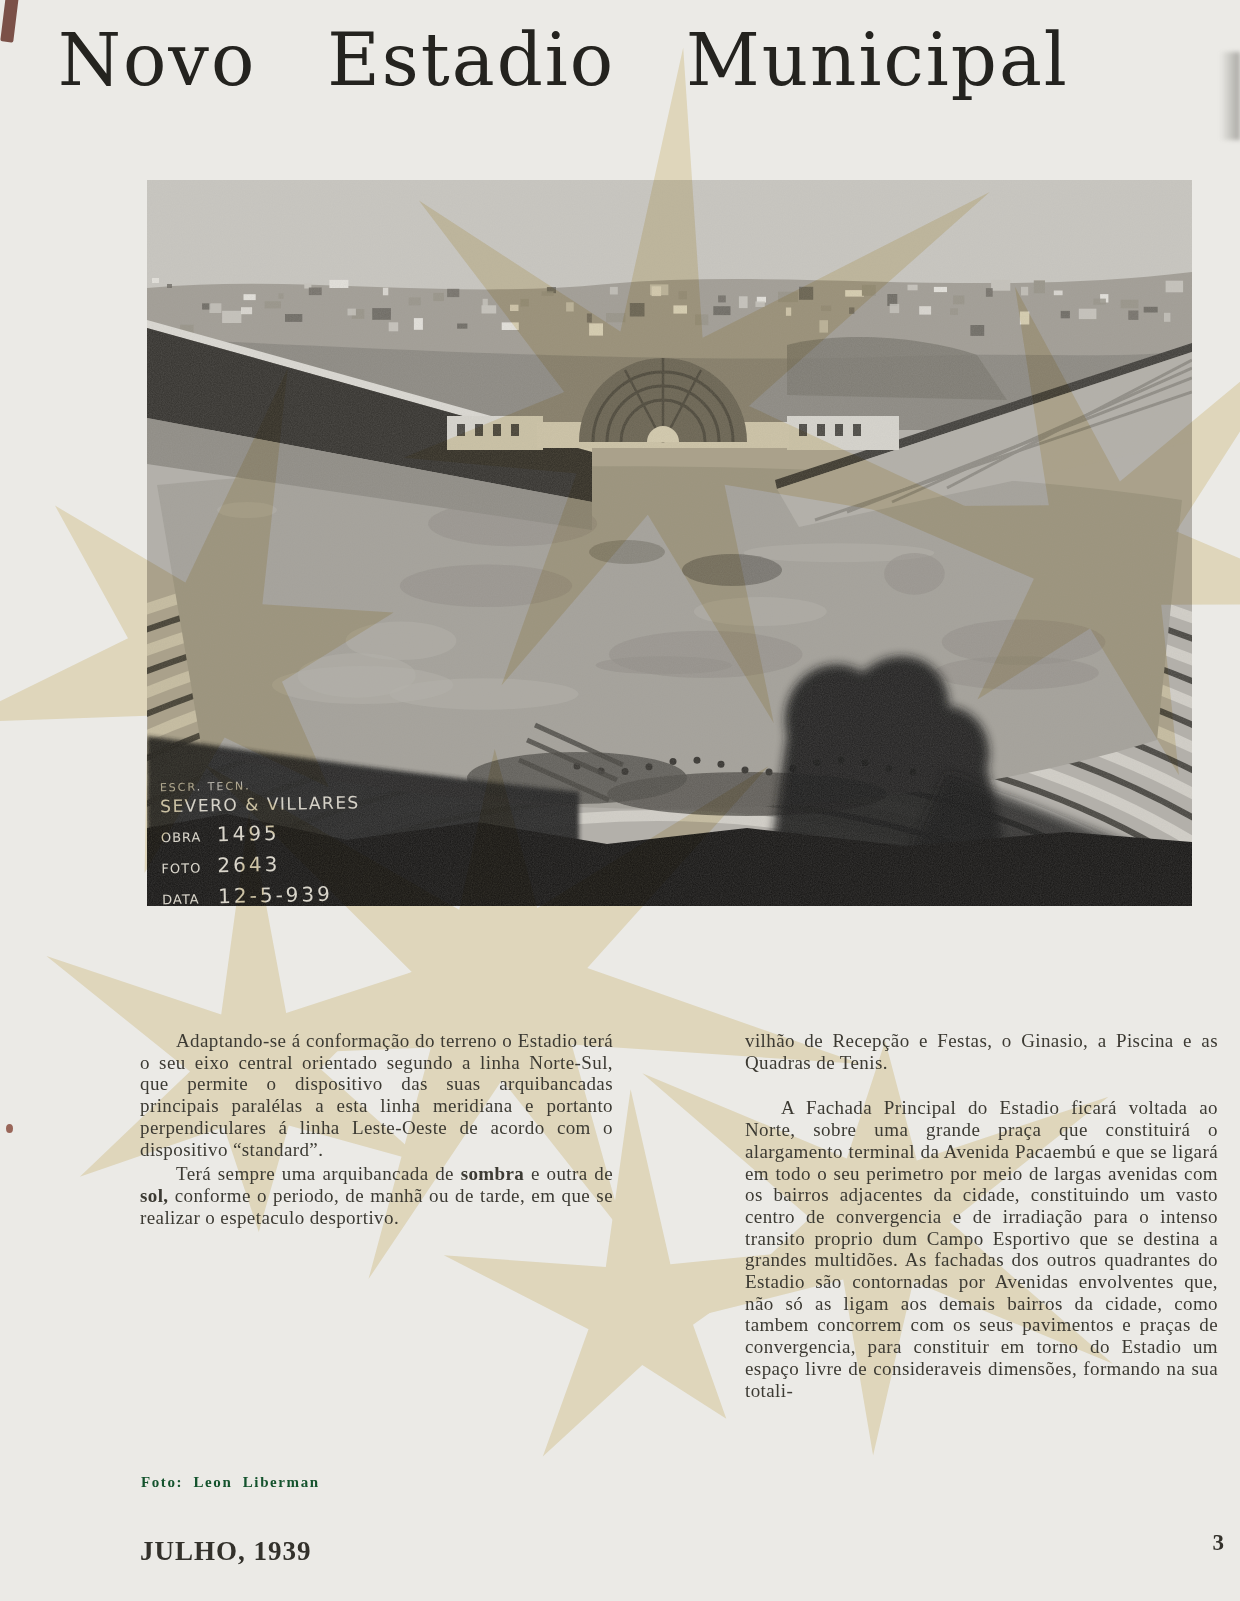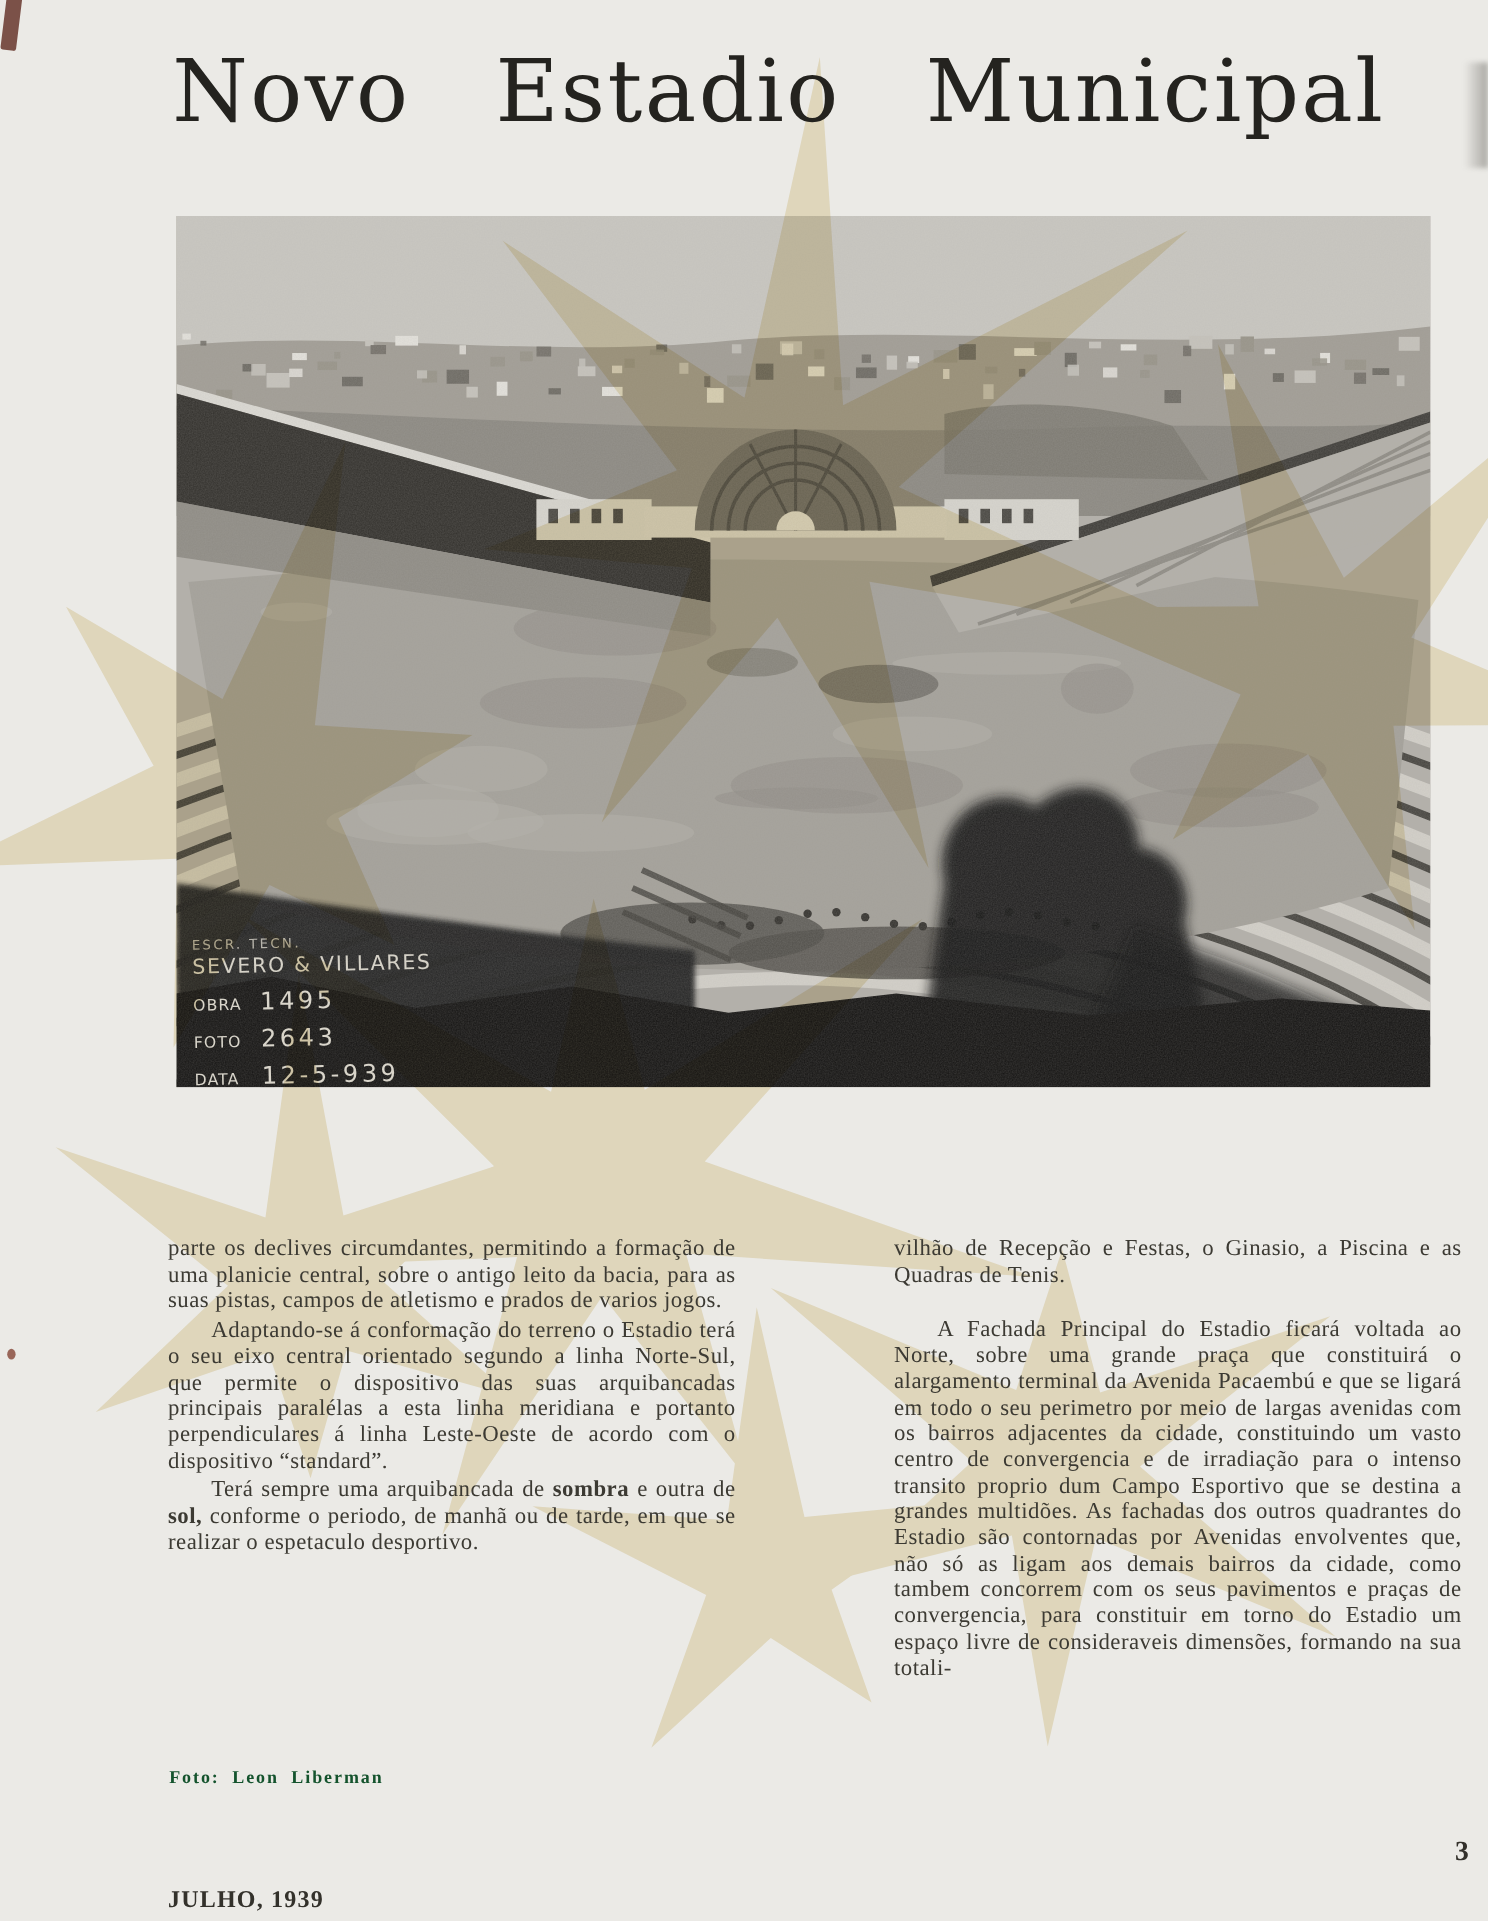--- a/index.html
+++ b/index.html
@@ -3,22 +3,22 @@
 <meta charset="utf-8">
 <style>
   html,body{margin:0;padding:0;background:#d8d6d2;}
   .page{
     position:relative;width:1240px;height:1601px;margin:0 auto;
     background:var(--paper,#ebeae6);overflow:hidden;
     font-family:"Liberation Serif",serif;color:var(--ink,#3c3a33);
   }
   
   .title{
-    position:absolute;top:40px;left:0;width:100%;margin:0;box-sizing:border-box;
-    padding-left:58px;text-align:center;
+    position:absolute;top:24px;left:0;width:100%;margin:0;box-sizing:border-box;
+    padding-left:58px;text-align:left;
     font-family:"DejaVu Serif",serif;font-weight:400;font-size:72px;line-height:1;
     letter-spacing:2px;word-spacing:46px;color:#24231f;z-index:10;
   }
   
   .photo{
     position:absolute;left:147px;top:180px;width:1045px;height:726px;margin:0;
     background:#b3b0aa;overflow:hidden;z-index:1;
   }
   .photo svg{display:block;width:100%;height:100%;}
   .stamp{
@@ -48,21 +48,21 @@
   .col p.ind{text-indent:36px;}
   .col p.gap{margin-top:24px;}
   .col b{font-weight:bold;}
   
   .credit{
     position:absolute;left:141px;top:1474px;z-index:10;
     font-weight:bold;font-size:15px;letter-spacing:1.6px;word-spacing:5px;color:#14532d;
   }
   .footer-left{
     position:absolute;left:140px;top:1536px;z-index:10;
-    font-weight:bold;font-size:20px;letter-spacing:1px;color:#33312b;margin-top:36px;
+    font-weight:bold;font-size:27px;letter-spacing:1px;color:#33312b;
   }
   .footer-page{
     position:absolute;right:16px;top:1530px;z-index:10;
     font-weight:bold;font-size:23px;color:#33312b;
   }
   
   #stains{
     position:absolute;left:0;top:0;width:1240px;height:1601px;z-index:6;
     pointer-events:none;mix-blend-mode:multiply;opacity:.55;
   }
@@ -310,21 +310,20 @@
       </div>
       <div class="srow">
         <span class="lab">DATA</span>
         <span class="val">12-5-939</span>
       </div>
     </div>
   </figure>
 
 
   <div class="col col-left">
-    <p class="p">parte os declives circumdantes, permitindo a formação de uma planicie central, sobre o antigo leito da bacia, para as suas pistas, campos de atletismo e prados de varios jogos.</p>
     <p class="p ind">Adaptando-se á conformação do terreno o Estadio terá o seu eixo central orientado segundo a linha Norte-Sul, que permite o dispositivo das suas arquibancadas principais paralélas a esta linha meridiana e portanto perpendiculares á linha Leste-Oeste de acordo com o dispositivo “standard”.</p>
     <p class="p ind"><span>Terá sempre uma arquibancada de </span><b>sombra</b><span> e outra de </span><b>sol,</b><span> conforme o periodo, de manhã ou de tarde, em que se realizar o espetaculo desportivo.</span></p>
   </div>
 
   <div class="col col-right">
     <p class="p">vilhão de Recepção e Festas, o Ginasio, a Piscina e as Quadras de Tenis.</p>
     <p class="p ind gap">A Fachada Principal do Estadio ficará voltada ao Norte, sobre uma grande praça que constituirá o alargamento terminal da Avenida Pacaembú e que se ligará em todo o seu perimetro por meio de largas avenidas com os bairros adjacentes da cidade, constituindo um vasto centro de convergencia e de irradiação para o intenso transito proprio dum Campo Esportivo que se destina a grandes multidões. As fachadas dos outros quadrantes do Estadio são contornadas por Avenidas envolventes que, não só as ligam aos demais bairros da cidade, como tambem concorrem com os seus pavimentos e praças de convergencia, para constituir em torno do Estadio um espaço livre de consideraveis dimensões, formando na sua totali-</p>
   </div>
 
   <div class="credit">Foto: Leon Liberman</div>

